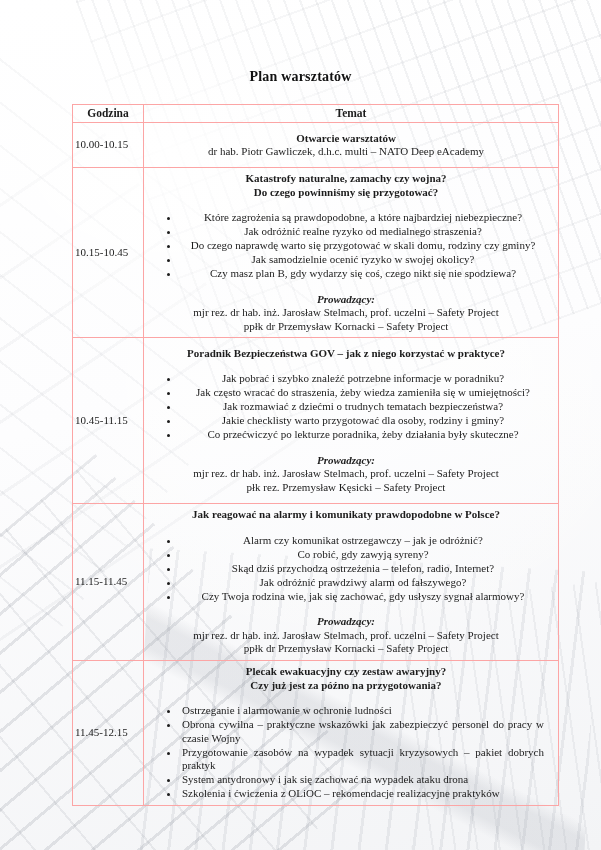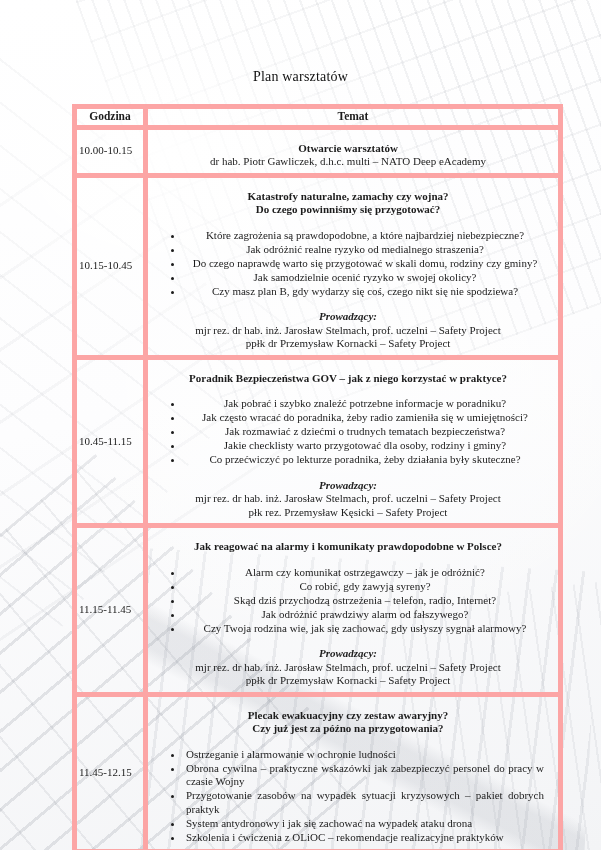--- a/index.html
+++ b/index.html
@@ -61,35 +61,35 @@
       radial-gradient(ellipse 500px 380px at 55% 45%, rgba(255,255,255,0.55), rgba(255,255,255,0) 75%);
   }
 
   
   .content { position: relative; z-index: 1; }
   .doc-title {
     margin: 0;
     padding-top: 69px;
     text-align: center;
     font-size: 14px;
-    font-weight: normal;
+    font-weight: bold;
     letter-spacing: 0.2px;
     color: #111;
   }
   table.schedule {
     position: absolute;
     left: 72px; top: 104px;
     width: 486px;
     border-collapse: collapse;
     table-layout: fixed;
     font-size: 11px;
     line-height: 13.5px;
   }
   table.schedule th, table.schedule td {
-    border: 5px solid #fca5a5;
+    border: 1px solid #fca5a5;
     background: transparent;
   }
   col.c-time { width: 71px; }
   col.c-topic { width: 415px; }
   thead tr { height: 18px; }
   thead th {
     font-size: 11.5px;
     font-weight: bold;
     text-align: center;
     vertical-align: middle;
@@ -100,21 +100,21 @@
   tbody tr:nth-child(3) { height: 166px; }
   tbody tr:nth-child(4) { height: 157px; }
   tbody tr:nth-child(5) { height: 119px; }
   td.time {
     text-align: left;
     vertical-align: middle;
     padding: 2px;
   }
   td.topic {
     vertical-align: middle;
-    padding: 12px 10px 4px 0;
+    padding: 4px 10px 4px 0;
   }
   .tline { font-weight: bold; text-align: center; }
   .sline { text-align: center; }
   ul.bullets {
     margin: 12px 0 0 0;
     padding: 0 4px 0 36px;
     list-style: disc outside;
   }
   ul.bullets li { margin: 0 0 0.5px 0; text-align: center; padding-left: 2px; }
   tbody tr:last-child ul.bullets li { text-align: justify; }
@@ -172,21 +172,21 @@
               <div class="leader">mjr rez. dr hab. inż. Jarosław Stelmach, prof. uczelni – Safety Project</div>
               <div class="leader">ppłk dr Przemysław Kornacki – Safety Project</div>
             </td>
           </tr>
           <tr>
             <td class="time">10.45-11.15</td>
             <td class="topic">
               <div class="tline">Poradnik Bezpieczeństwa GOV – jak z niego korzystać w praktyce?</div>
               <ul class="bullets">
                 <li>Jak pobrać i szybko znaleźć potrzebne informacje w poradniku?</li>
-                <li>Jak często wracać do poradnika, żeby radio zamieniła się w umiejętności?</li>
+                <li>Jak często wracać do straszenia, żeby wiedza zamieniła się w umiejętności?</li>
                 <li>Jak rozmawiać z dziećmi o trudnych tematach bezpieczeństwa?</li>
                 <li>Jakie checklisty warto przygotować dla osoby, rodziny i gminy?</li>
                 <li>Co przećwiczyć po lekturze poradnika, żeby działania były skuteczne?</li>
               </ul>
               <div class="leadlbl">Prowadzący:</div>
               <div class="leader">mjr rez. dr hab. inż. Jarosław Stelmach, prof. uczelni – Safety Project</div>
               <div class="leader">płk rez. Przemysław Kęsicki – Safety Project</div>
             </td>
           </tr>
           <tr>

